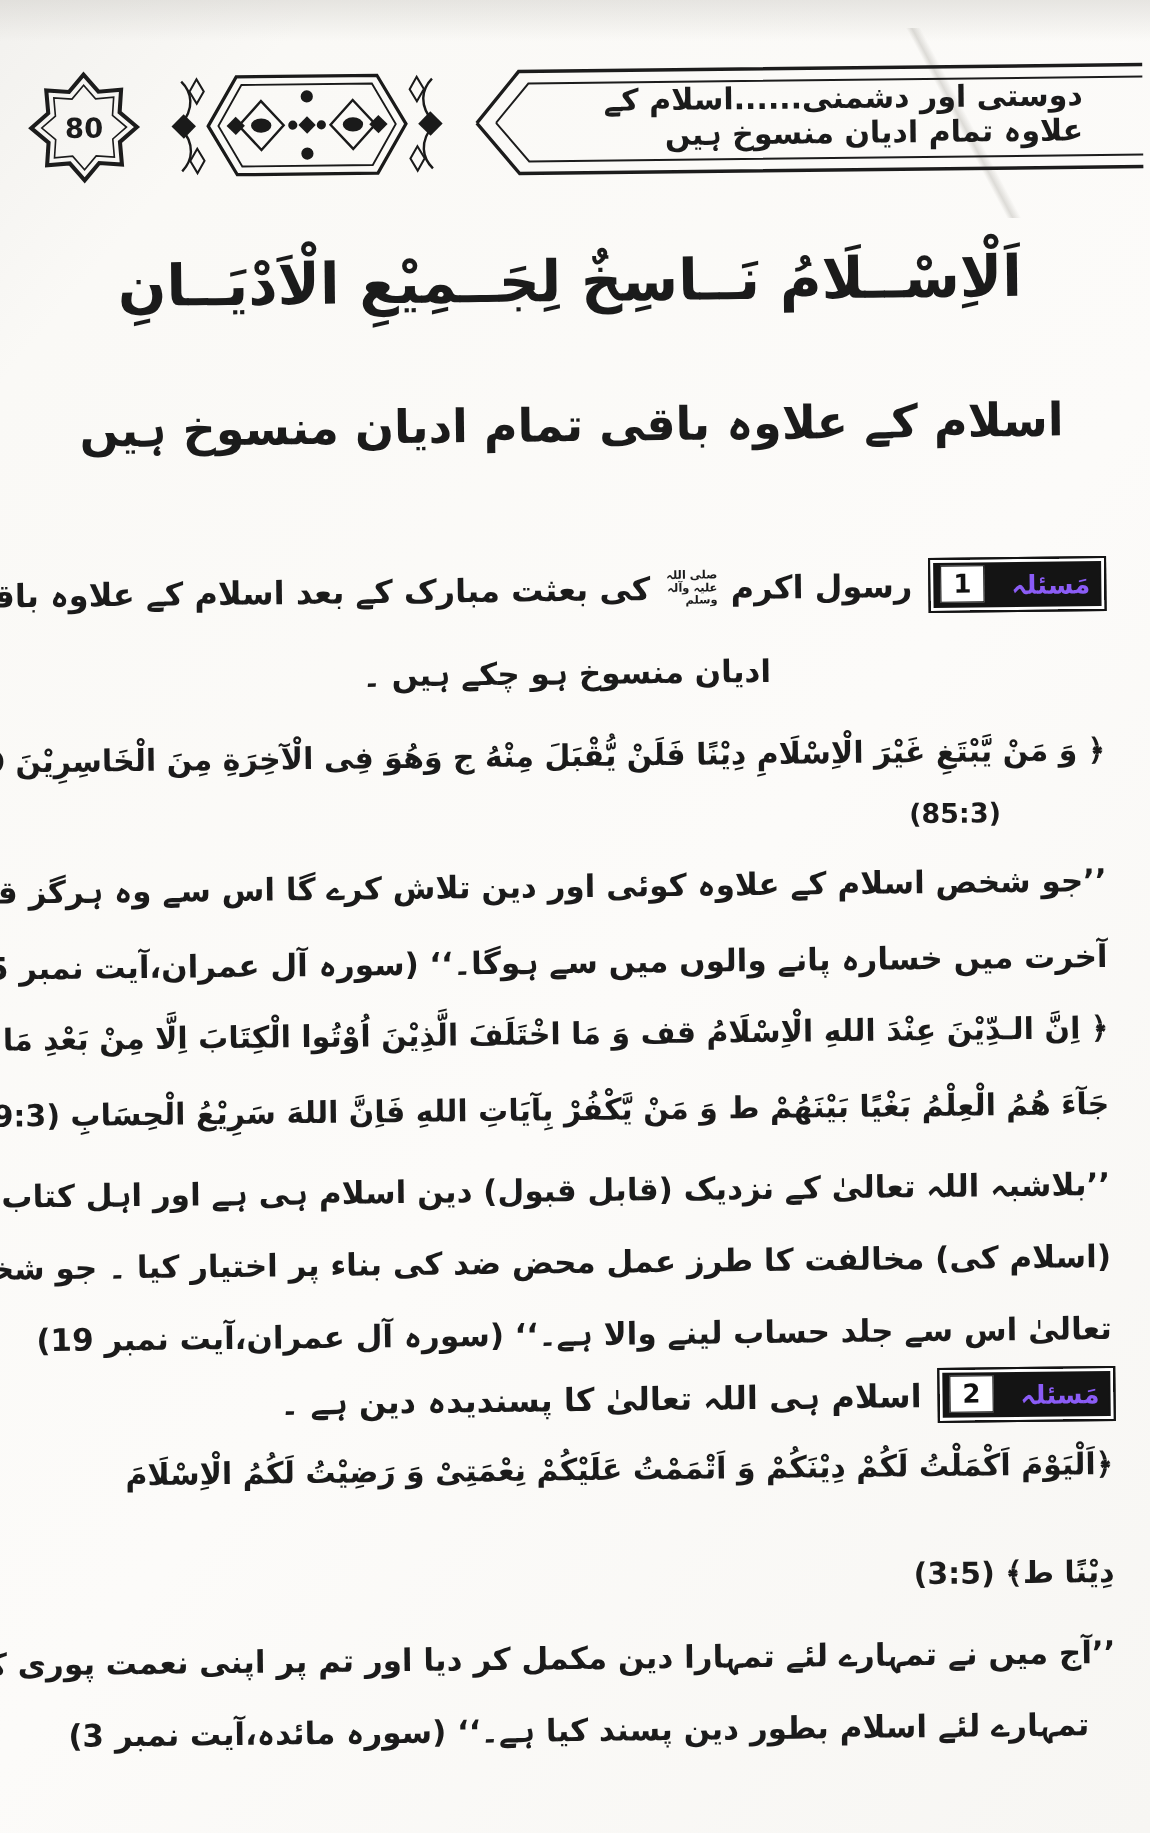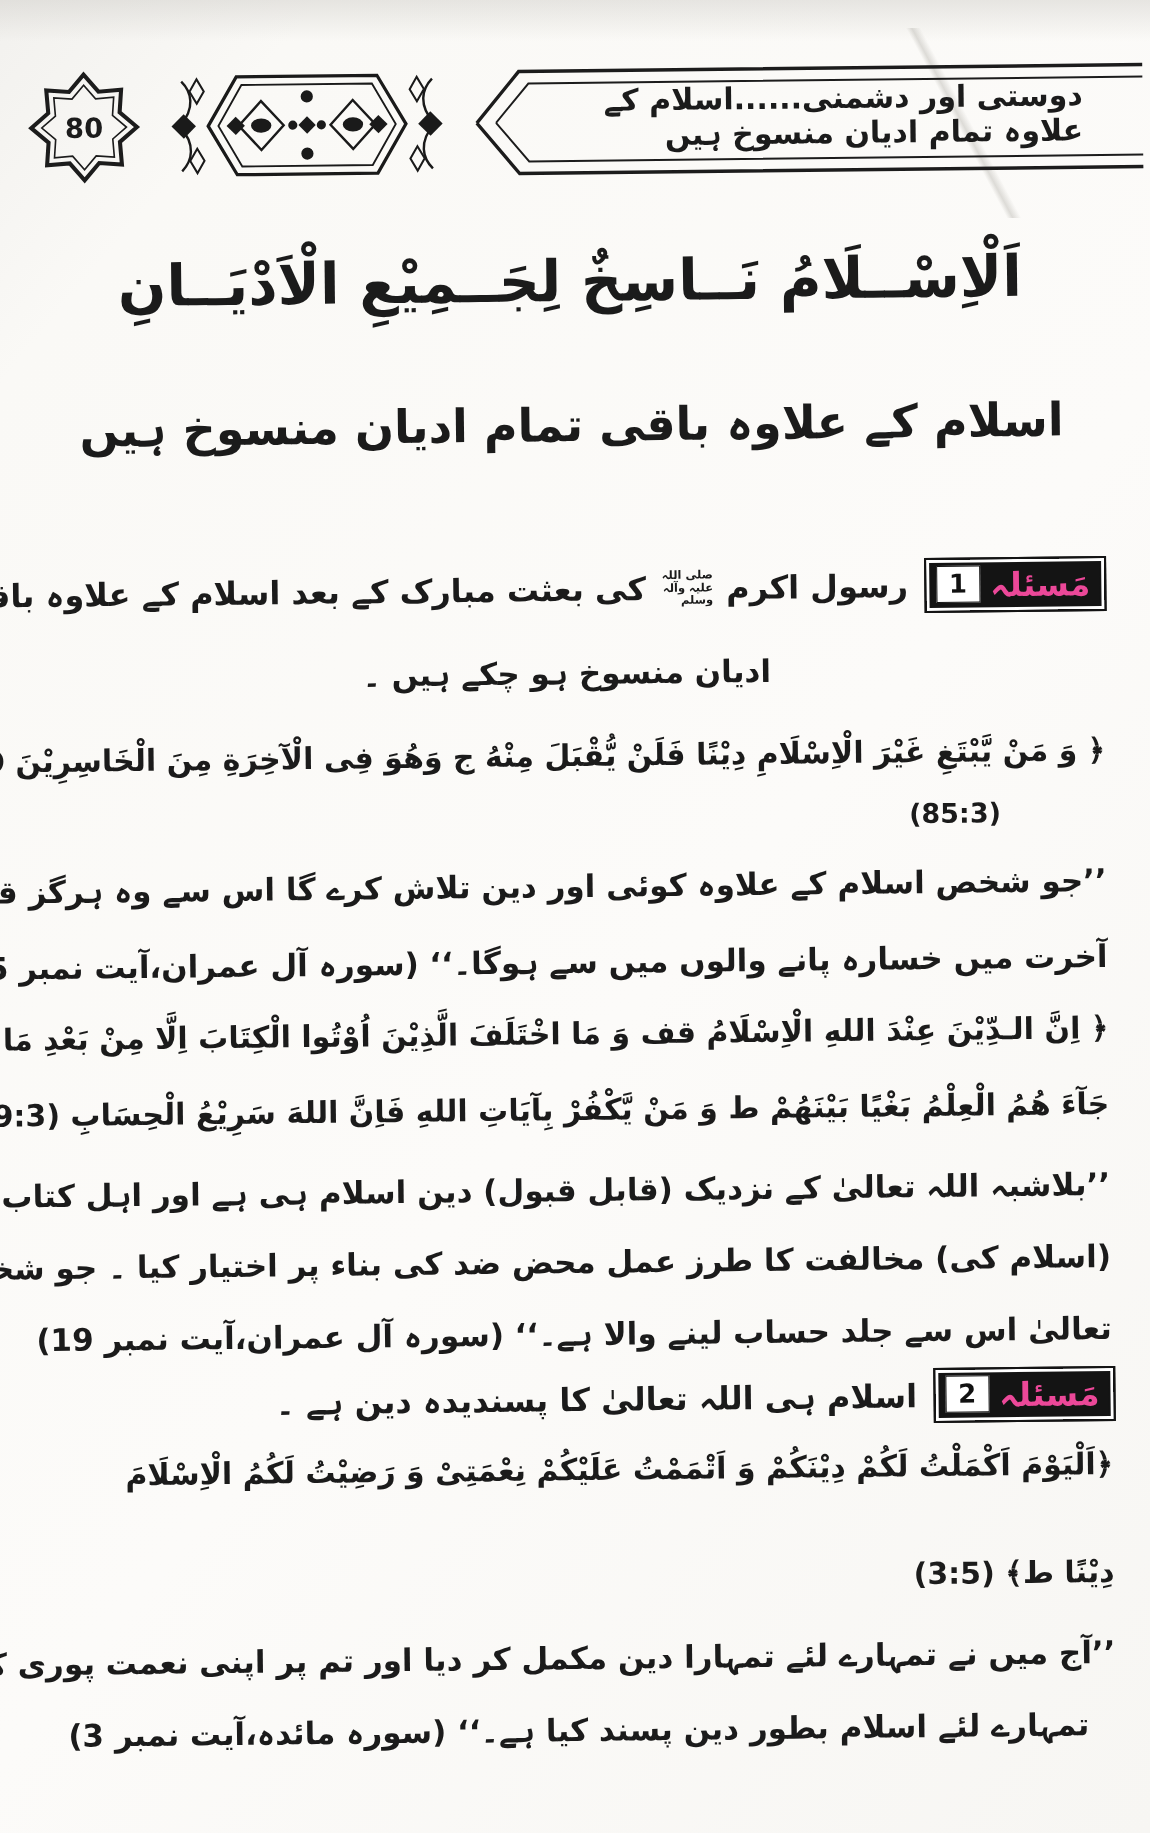--- a/index.html
+++ b/index.html
@@ -53,21 +53,21 @@
     position:absolute;top:398px;left:0;right:0;text-align:center;
     font-size:46px;font-weight:700;
   }
   
   .masala-row{position:absolute;right:42px;left:30px;display:flex;align-items:center;gap:16px;}
   .masala-badge{
     flex:0 0 auto;display:inline-flex;align-items:center;gap:10px;
     background:#141414;border:2px solid #141414;box-shadow:inset 0 0 0 3px #fff,inset 0 0 0 5px #141414;
     padding:6px 14px 8px 10px;min-width:150px;justify-content:space-between;
   }
-  .badge-label{color:#ec4899;font-size:33px;font-weight:700;line-height:1;padding-top:2px;}
+  .badge-label{color:#8b5cf6;font-size:26px;font-weight:700;line-height:1;padding-top:2px;}
   .badge-num{
     background:#fff;color:#111;font-weight:700;font-size:26px;line-height:1;
     padding:4px 12px 5px;border:1px solid #111;direction:ltr;
   }
   .masala-text{font-size:32px;font-weight:700;white-space:nowrap;}
   
   .line{position:absolute;left:30px;right:45px;font-weight:700;white-space:nowrap;}
   .urdu{font-size:31px;}
   .verse{font-size:30px;}
   .t-center{text-align:center;}

